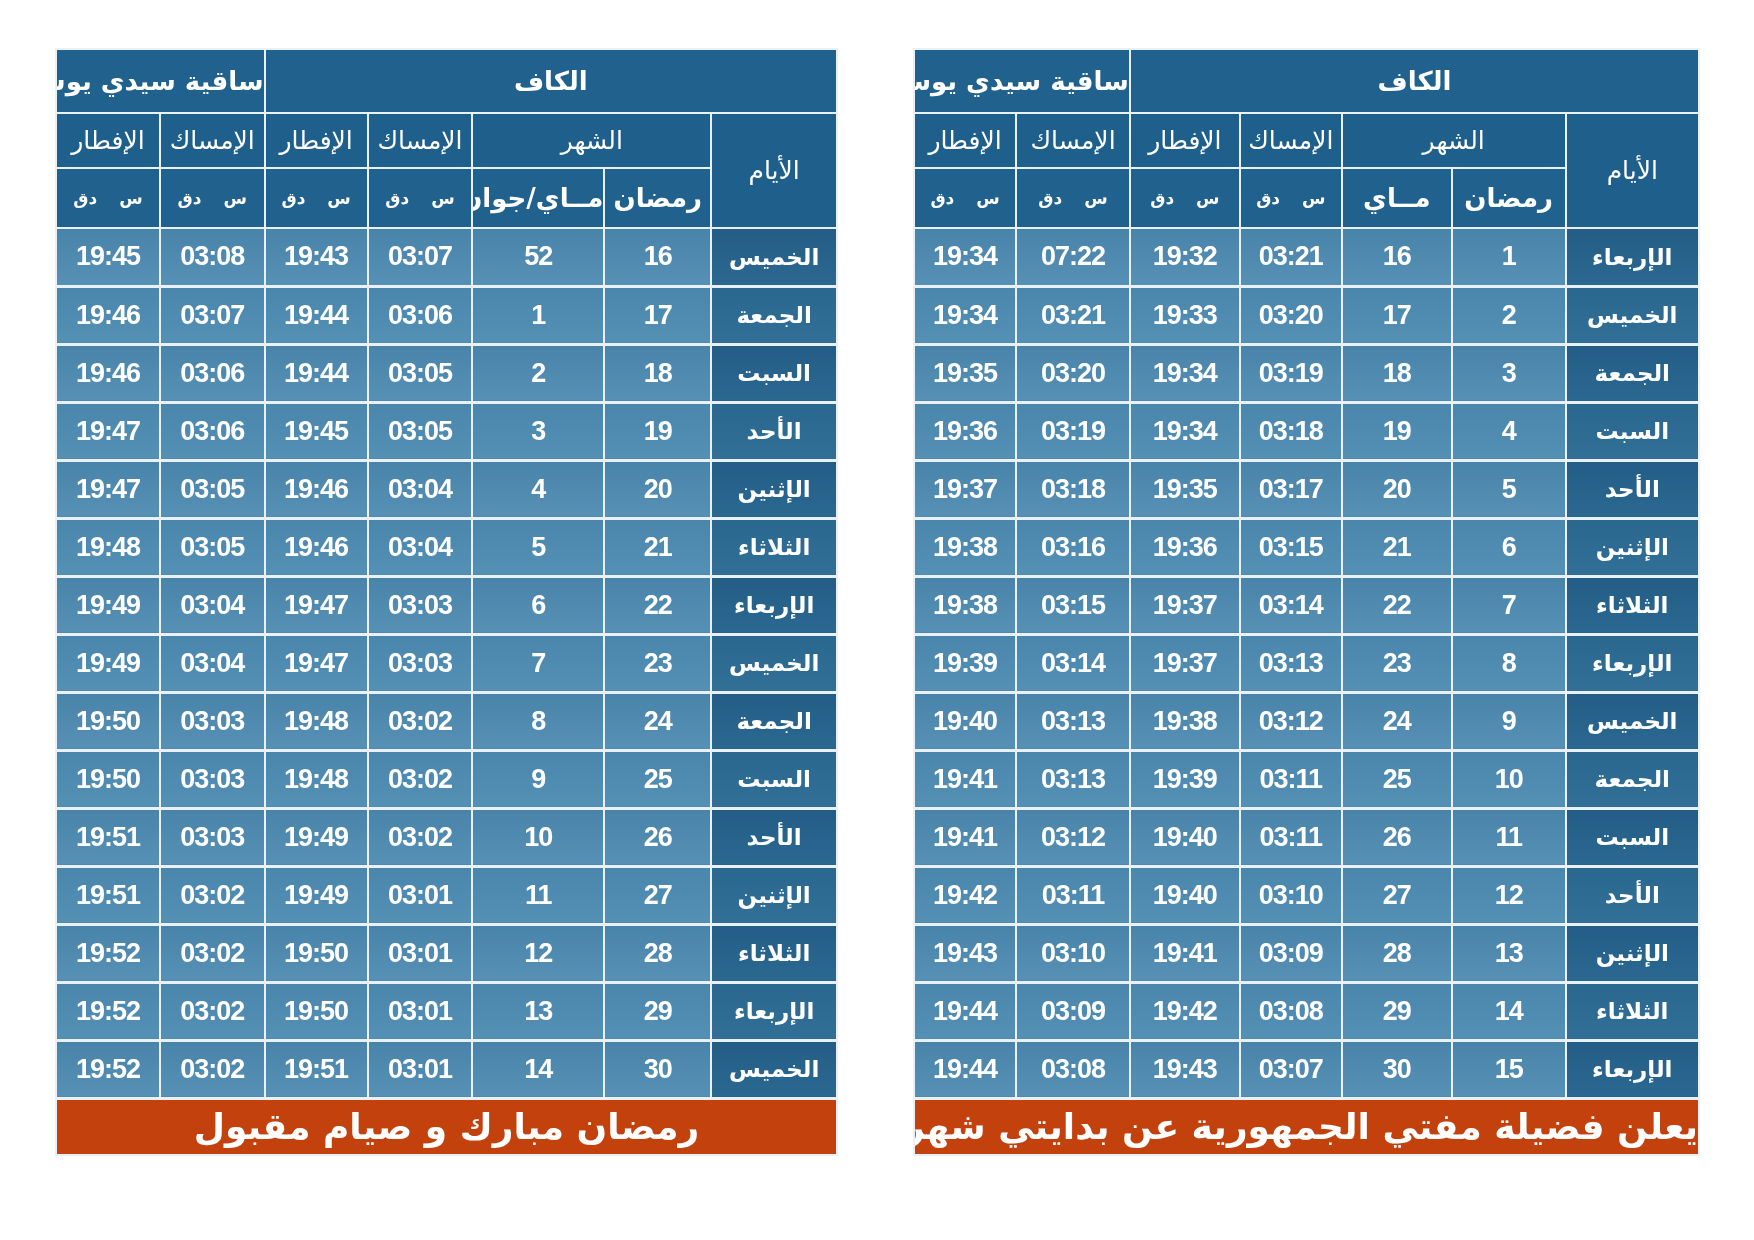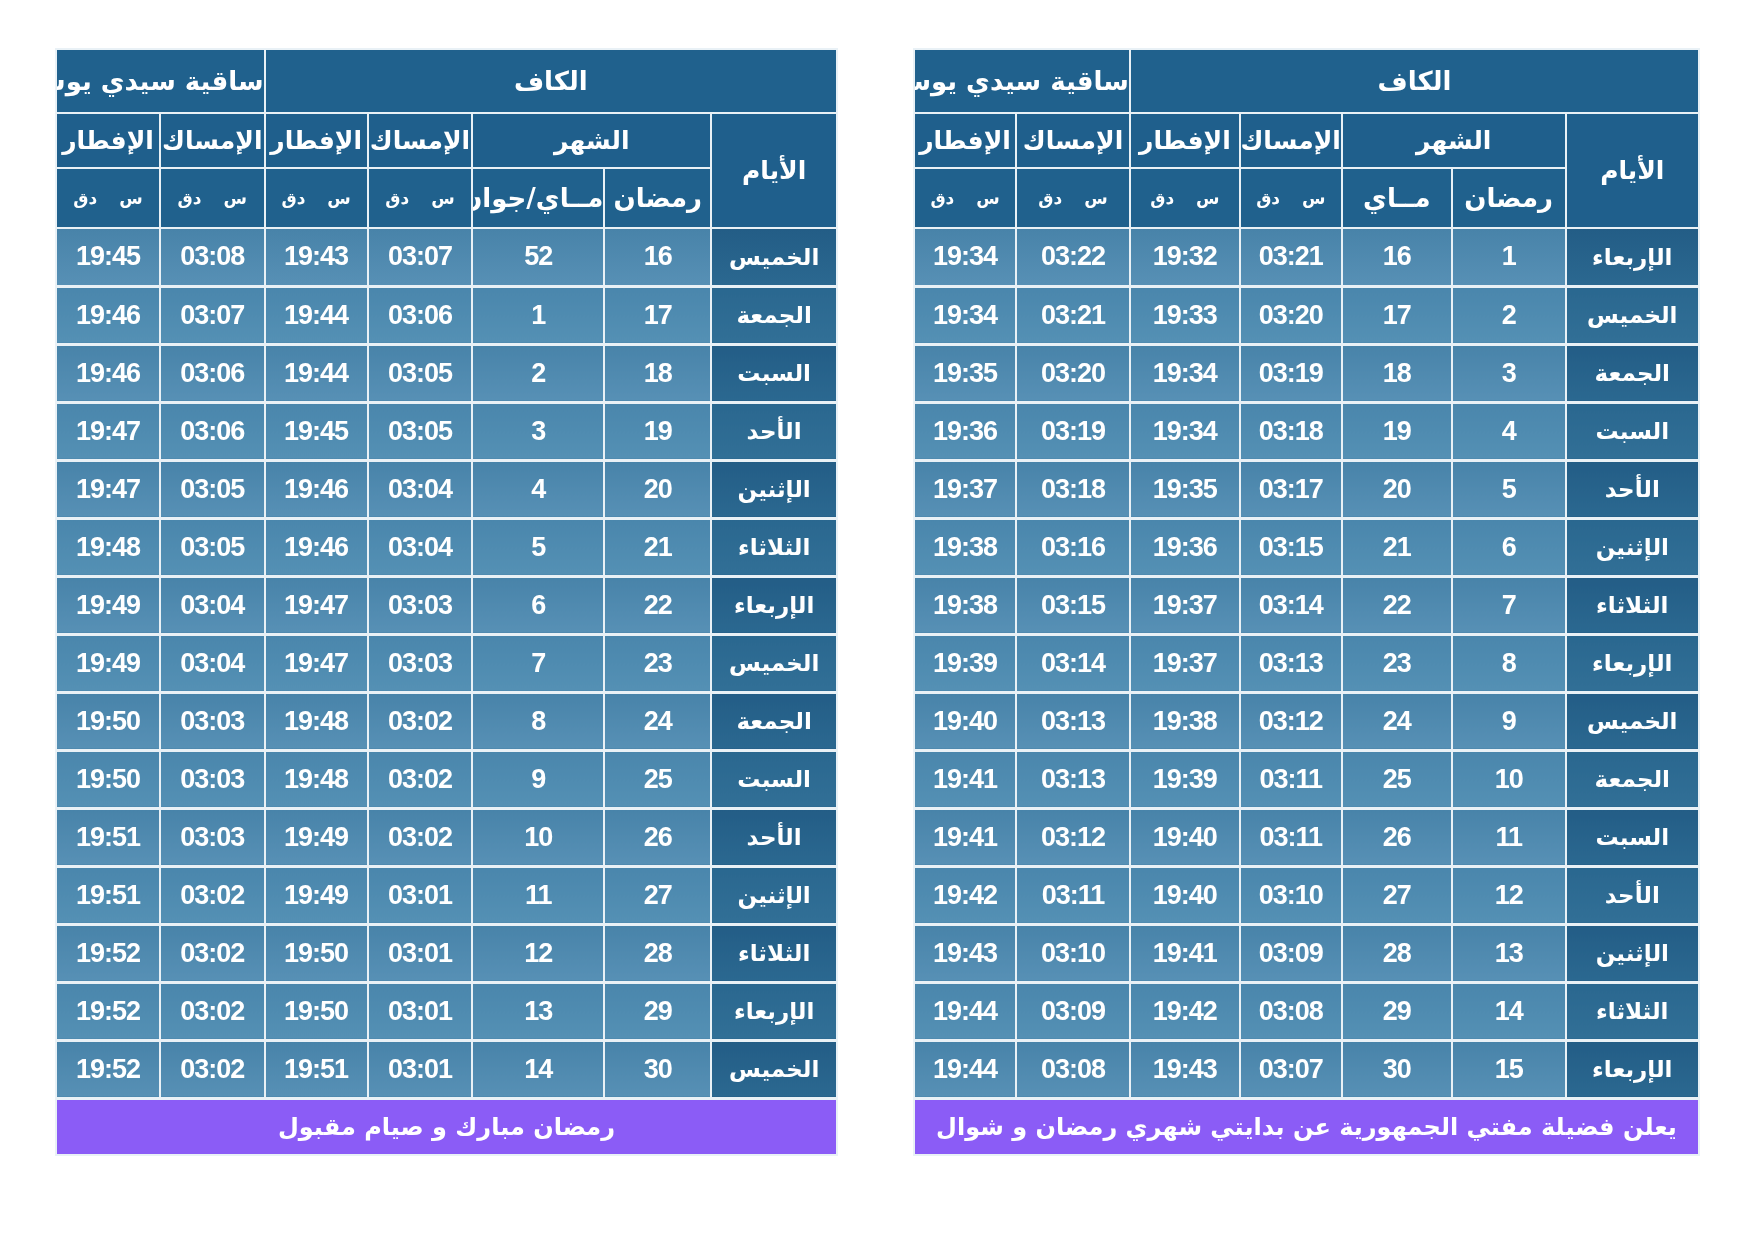--- a/index.html
+++ b/index.html
@@ -29,21 +29,21 @@
     border: 2px solid #e9f1f6;
     padding: 0;
     text-align: center;
     vertical-align: middle;
     color: #ffffff;
     overflow: hidden;
     white-space: nowrap;
   }
   
   tr.r1 th { background: #20618d; height: 62px; font-size: 26px; font-weight: bold; }
-  tr.r2 th { background: #1f5f8c; height: 53px; font-size: 25px; font-weight: bold; }
+  tr.r2 th { background: #1f5f8c; height: 53px; font-size: 25px; font-weight: normal; }
   tr.r3 th { background: #20618d; height: 58px; }
   tr.r3 th.sub  { font-size: 26px; font-weight: bold; }
   tr.r3 th.unit { font-size: 17px; font-weight: bold; word-spacing: 16px; text-align: center; }
   th.days-h { background: #1f5f8c; font-size: 25px; font-weight: bold; }
 
   
   tbody tr { height: 58px; }
   tbody td.num {
     background: linear-gradient(180deg, #4883a9 0%, #5790b5 100%);
     font-family: "Liberation Sans", sans-serif;
@@ -61,23 +61,23 @@
   }
   tbody tr.alt td.day {
     background: linear-gradient(180deg, #2a678f 0%, #316f96 100%);
   }
   tbody tr.alt td.num {
     background: linear-gradient(180deg, #4a86ac 0%, #5490b4 100%);
   }
 
   
   tfoot td {
-    background: #8b5cf6;
+    background: #c2410c;
     height: 54px;
-    font-size: 24px;
+    font-size: 36px;
     font-weight: bold;
     letter-spacing: 1px;
   }
 </style>
 </head>
 <body>
 
 <div class="canvas">
 
   <table class="imsakia pos-right" dir="rtl">
@@ -112,21 +112,21 @@
         <th class="unit">س  دق</th>
       </tr>
     </thead>
     <tbody>
         <tr>
           <td class="day">الإربعاء</td>
           <td class="num">1</td>
           <td class="num">16</td>
           <td class="num">03:21</td>
           <td class="num">19:32</td>
-          <td class="num">03:22</td>
+          <td class="num">07:22</td>
           <td class="num">19:34</td>
         </tr>
         <tr class="alt">
           <td class="day">الخميس</td>
           <td class="num">2</td>
           <td class="num">17</td>
           <td class="num">03:20</td>
           <td class="num">19:33</td>
           <td class="num">03:21</td>
           <td class="num">19:34</td>

